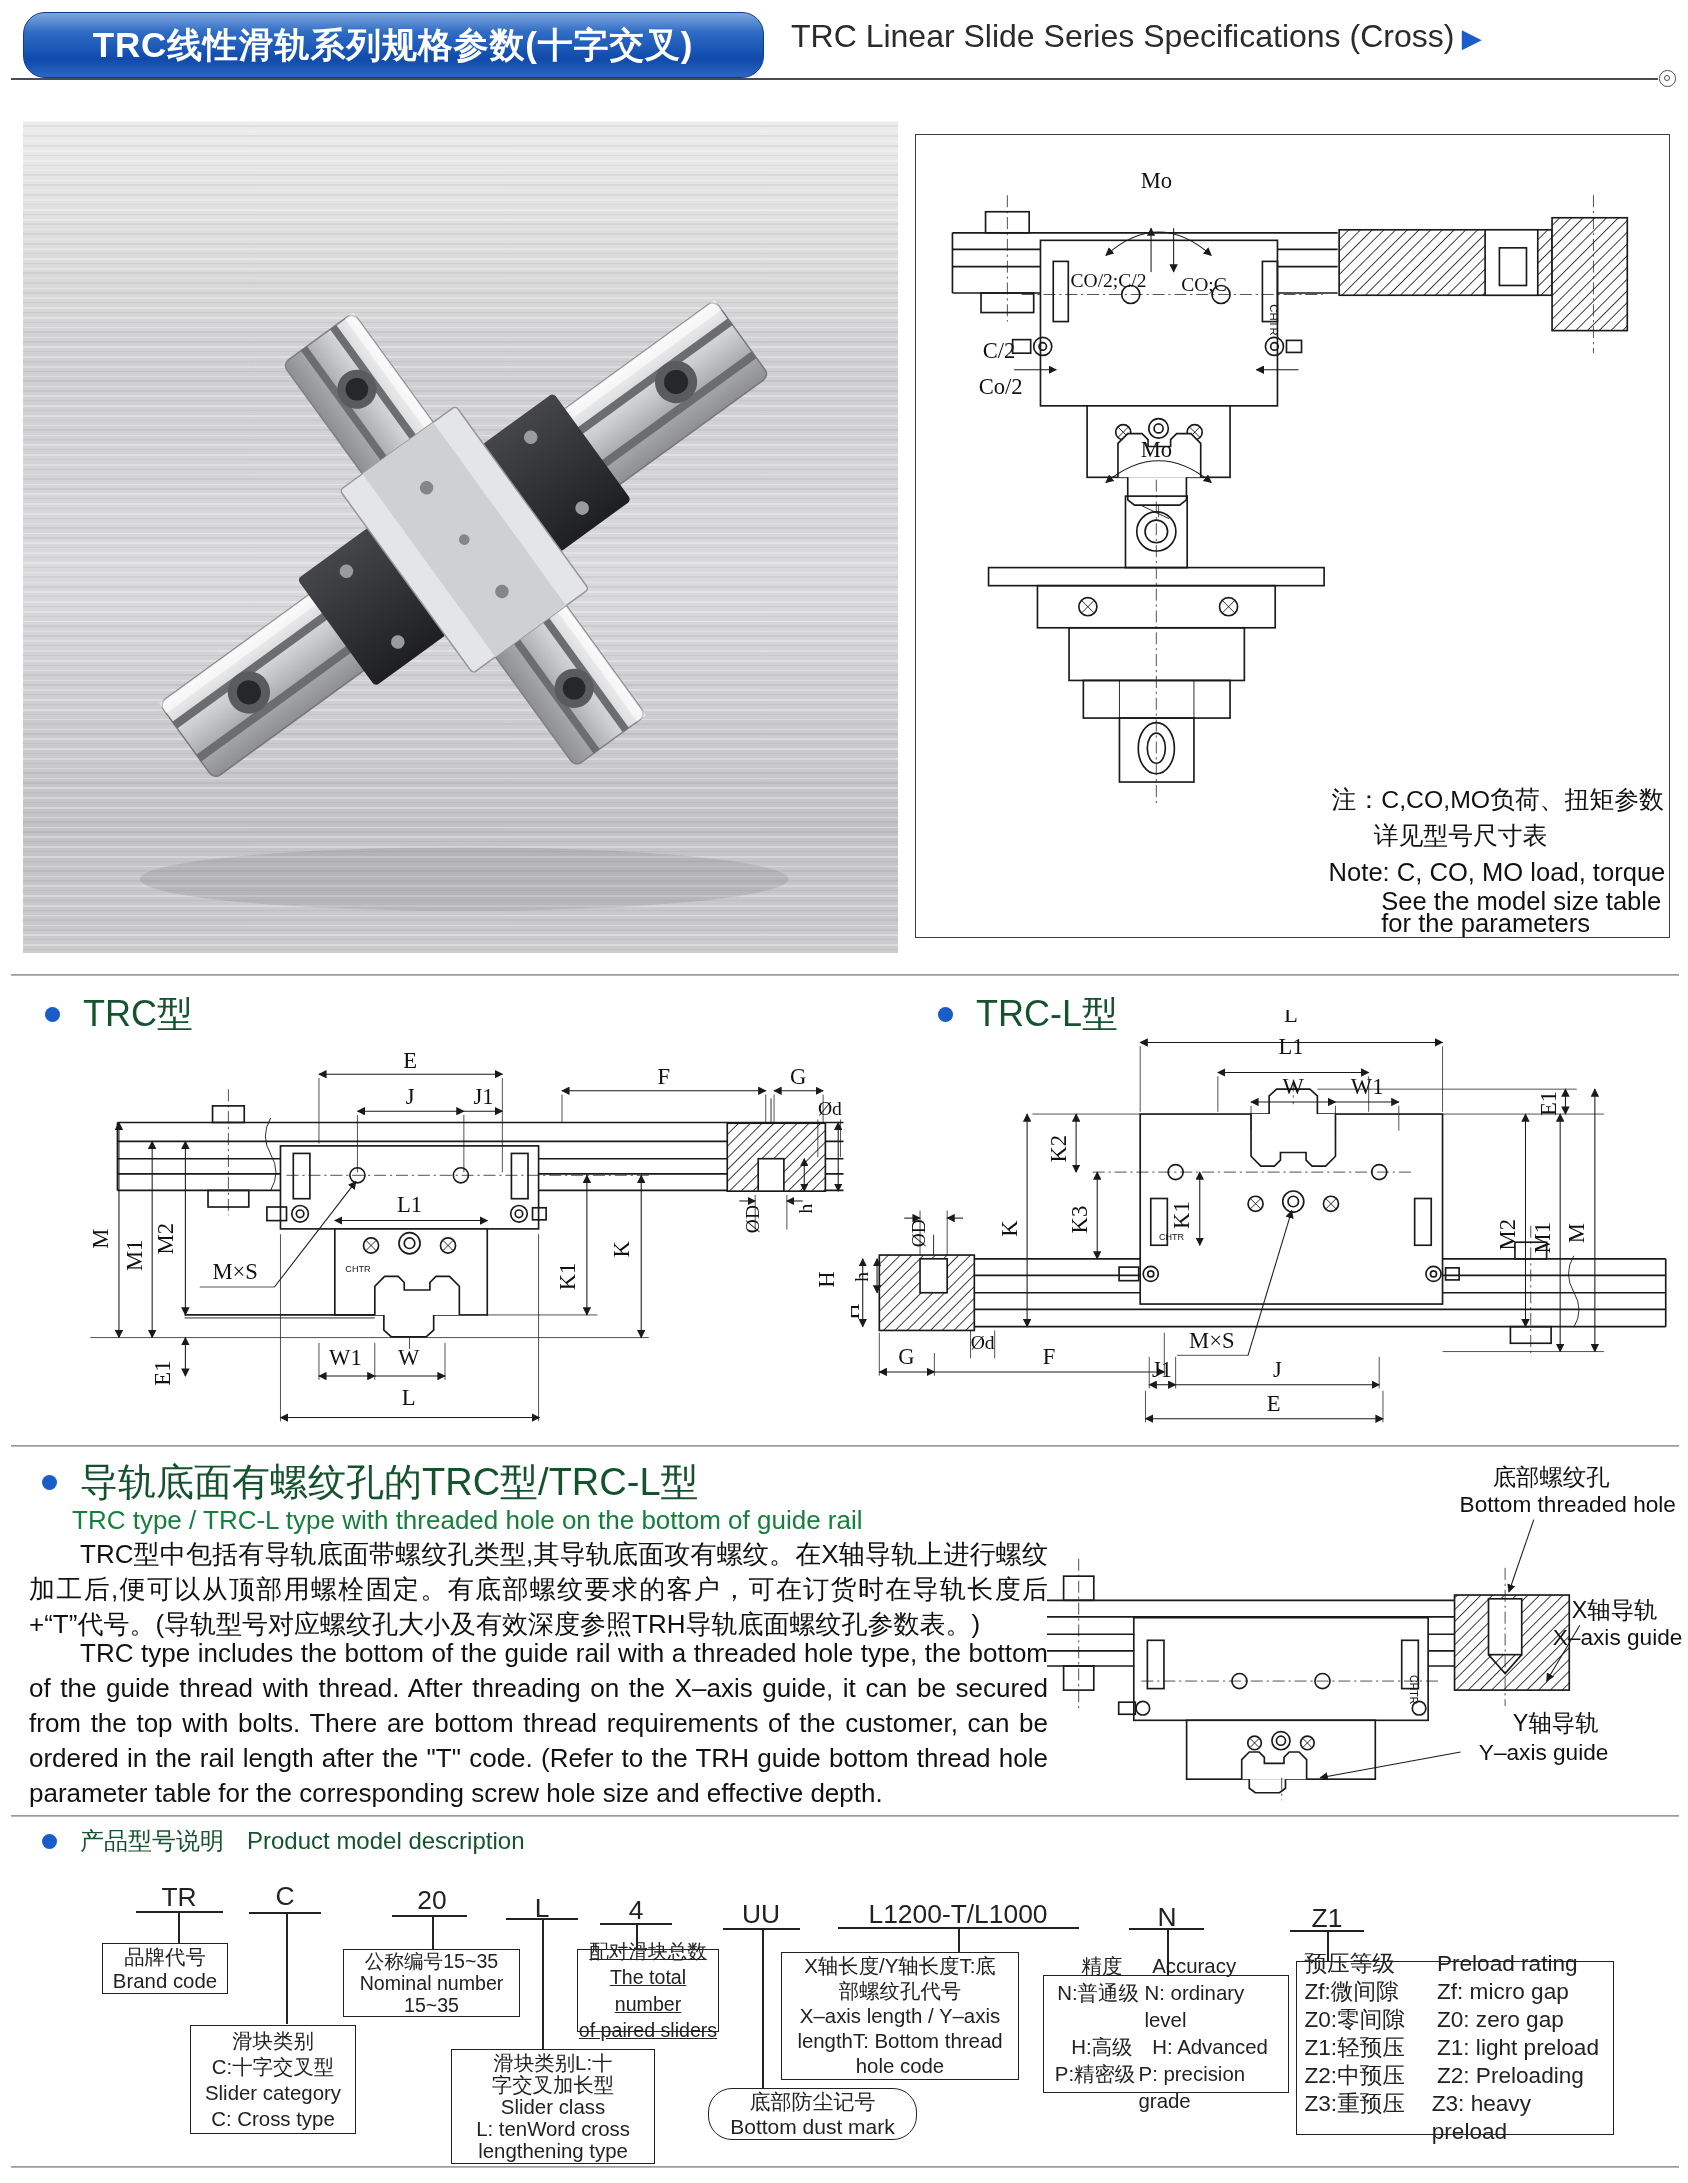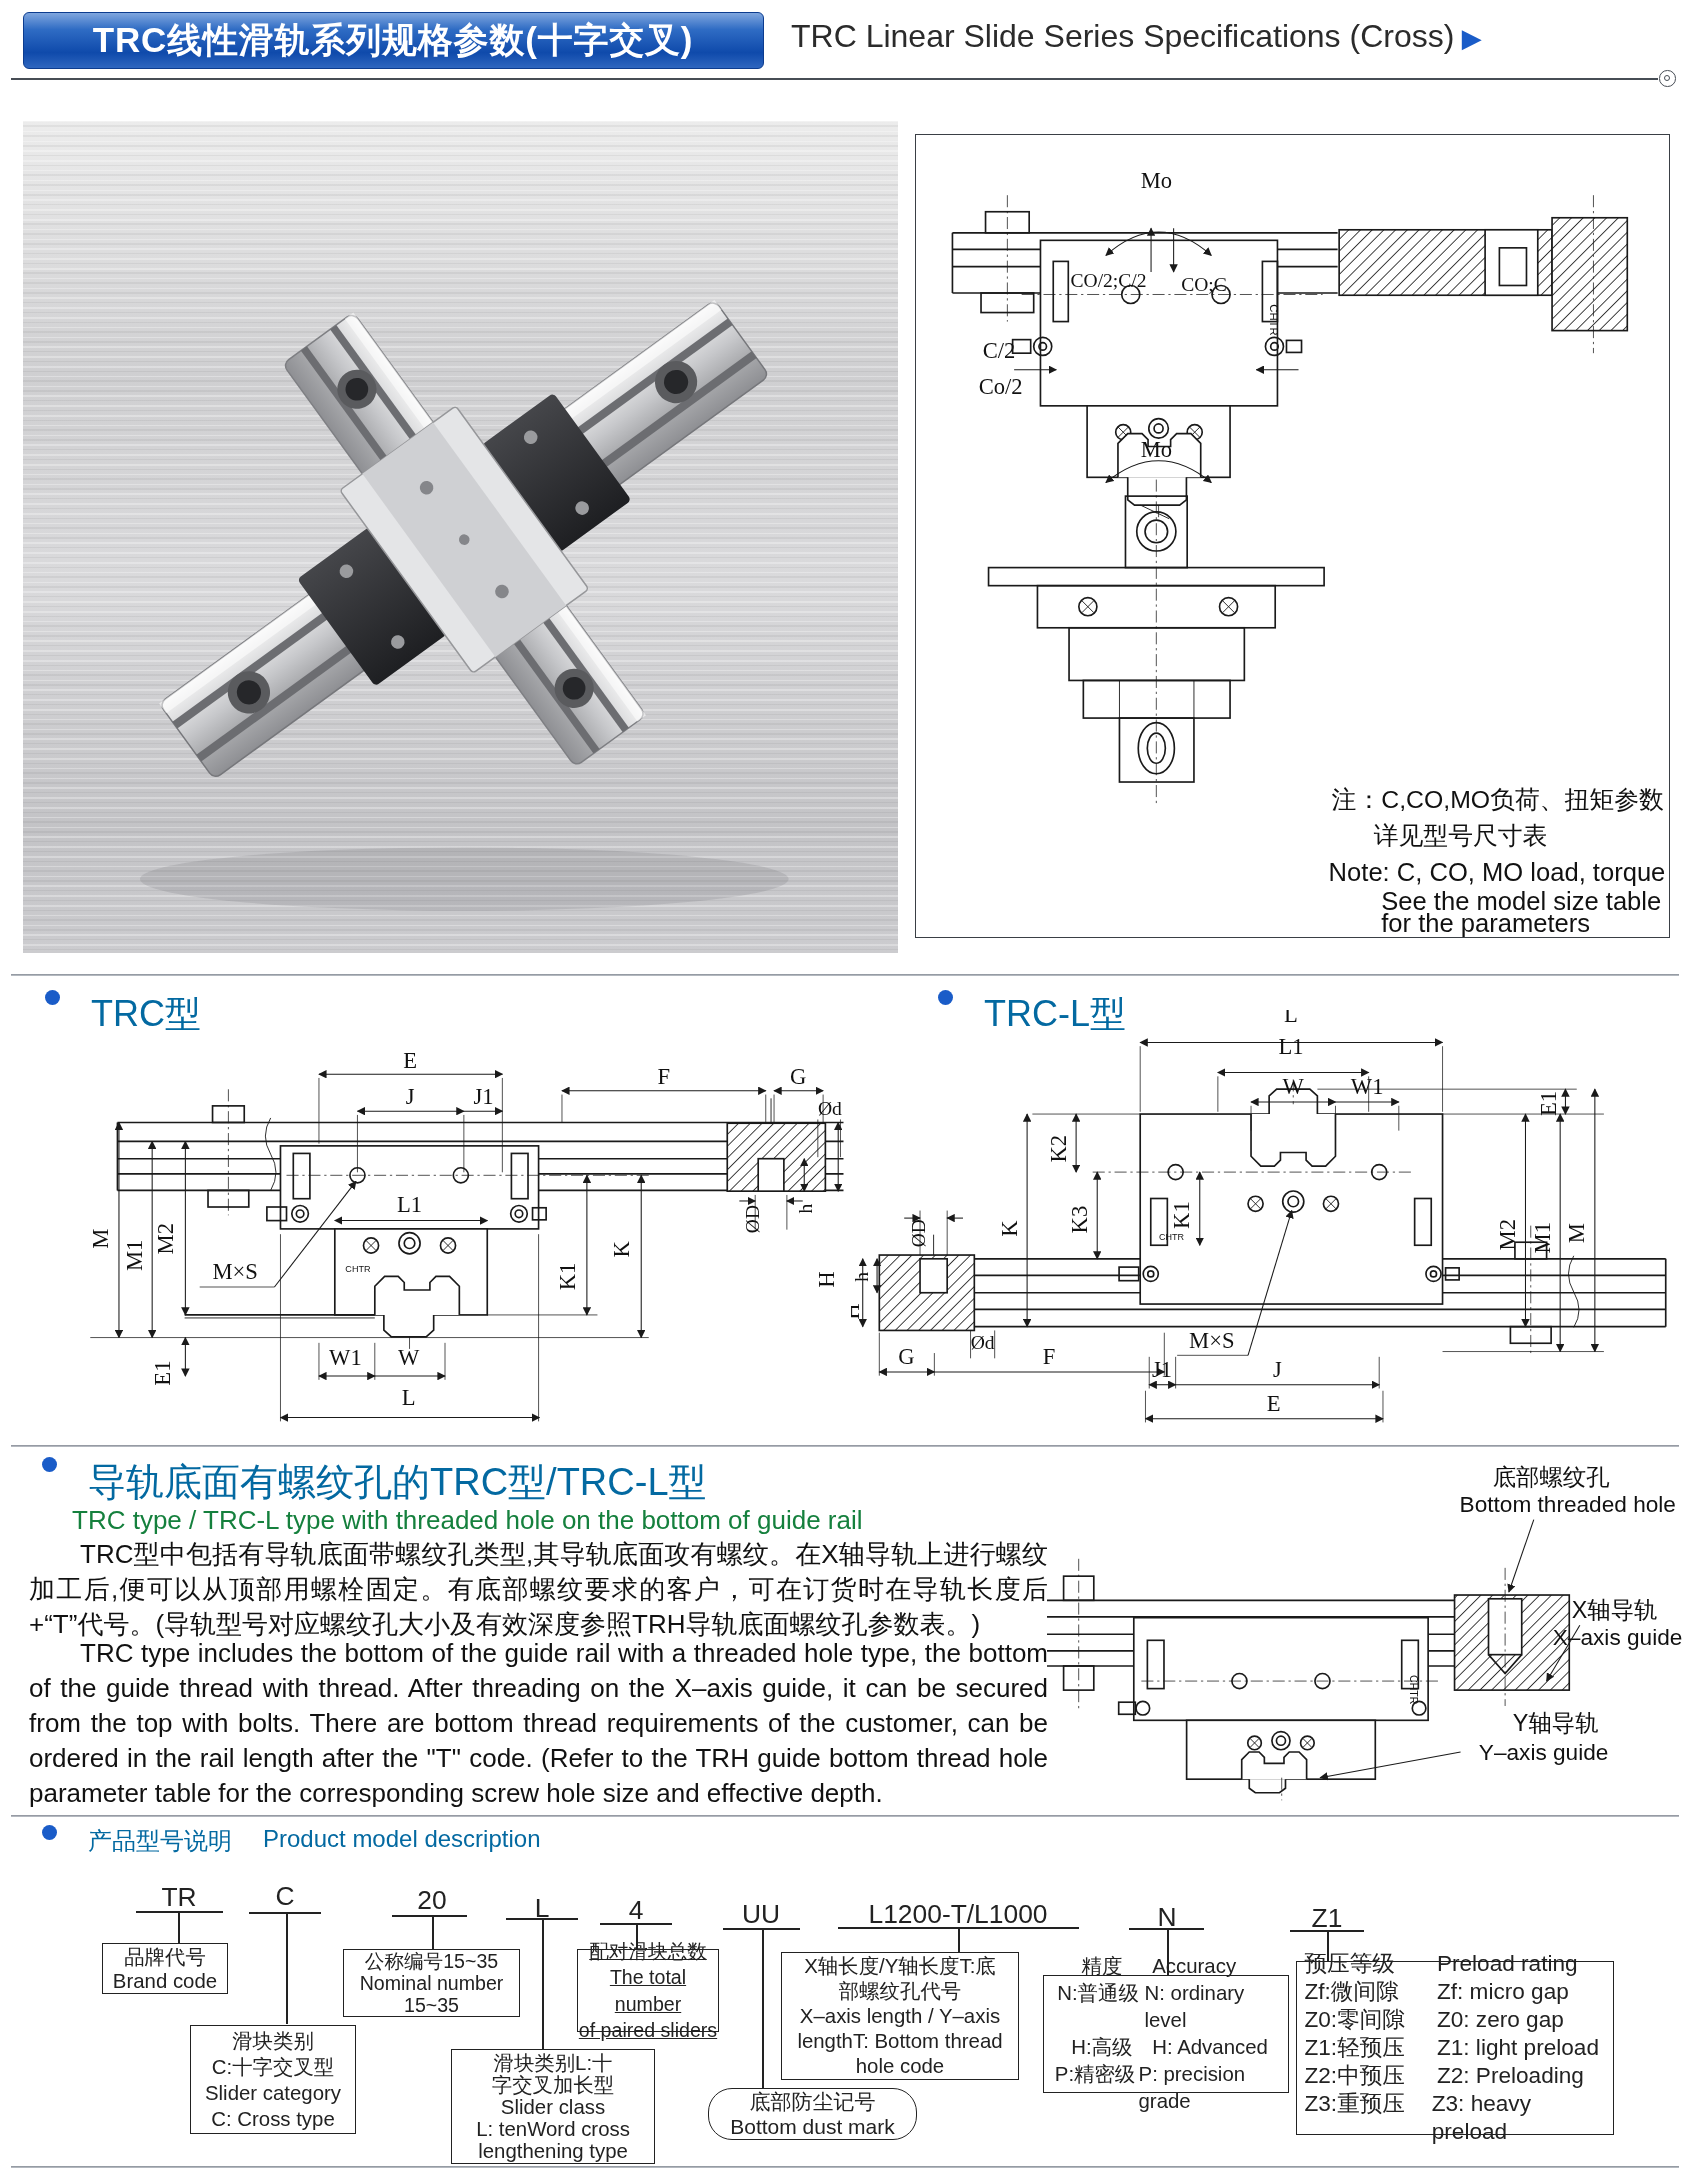--- a/index.html
+++ b/index.html
@@ -2,21 +2,21 @@
 <html style="font-size:12px"><head>
 <meta charset="utf-8">
 <style>
   * { margin:0; padding:0; box-sizing:border-box; }
   html,body { background:#ffffff; }
   body { width:1689px; height:2183px; position:relative; overflow:hidden;
          font-family:"Liberation Sans","DejaVu Sans",sans-serif; color:#1a1a1a; }
   .abs { position:absolute; }
 
   
-  .hdr-bar { left:22.6px; top:12px; width:741px; height:57px; border-radius:6px;
+  .hdr-bar { left:22.6px; top:12px; width:741px; height:66px; border-radius:22px;
     background:linear-gradient(180deg,#7fa6de 0%,#2f6cc4 30%,#0f4aab 72%,#2e66bf 100%);
     border:1.5px solid #0c3c8f; display:flex; align-items:center; justify-content:center; }
   .hdr-bar span { color:#fff; font-size:35px; font-weight:bold; letter-spacing:0.8px; }
   .hdr-en { left:791px; top:18px; font-size:32px; color:#2b2b2b; white-space:nowrap; }
   .hdr-arrow { display:inline-block; margin-left:7.5px; color:#1a5cc8; font-size:26px; }
   .hdr-rule { left:10.6px; top:78px; width:1647px; height:2.3px; background:#474d55; }
   .hdr-ring { left:1659px; top:70px; width:16.6px; height:16.6px; border:1.5px solid #474d55;
     border-radius:50%; display:flex; align-items:center; justify-content:center; }
   .hdr-ring i { display:block; width:6px; height:6px; border:1.5px solid #474d55; border-radius:50%; }
 
@@ -30,21 +30,21 @@
     }
   .photo .streaks { position:absolute; inset:0;
     background:repeating-linear-gradient(180deg, rgba(255,255,255,.30) 0 1.5px, rgba(255,255,255,0) 1.5px 4.5px, rgba(0,0,0,.05) 4.5px 6px, rgba(0,0,0,0) 6px 9.8px); }
   .photo svg { position:absolute; inset:0; }
 
   
   .tq-box { left:915px; top:134px; width:755px; height:804px; border:1.9px solid #3a3f45; background:#fff; }
   .tq-box svg { width:100%; height:100%; display:block; }
 
   
-  .sec-title { display:flex; gap:31px; color:#0369a1; white-space:nowrap; }
+  .sec-title { display:flex; align-items:center; gap:23px; color:#14532d; white-space:nowrap; }
   .sec-title .dot { width:15px; height:15px; border-radius:50%; background:#1a5cc8; flex:0 0 auto; }
   .t-trc  { left:45px;   top:990px; font-size:36px; }
   .t-trcl { left:938px; top:990px; font-size:36px; }
   .t-thread { left:42px; top:1457px; font-size:38px; }
   .t-thread-en { left:72px; top:1505px; font-size:26px; color:#15803d; white-space:nowrap; }
   .t-model { left:42px; top:1825px; font-size:24px; }
 
   
   .para { left:29px; width:1019px; text-align:justify; color:#111; }
   .para-cn { top:1537px; font-size:26px; line-height:35px; text-indent:51px; }

